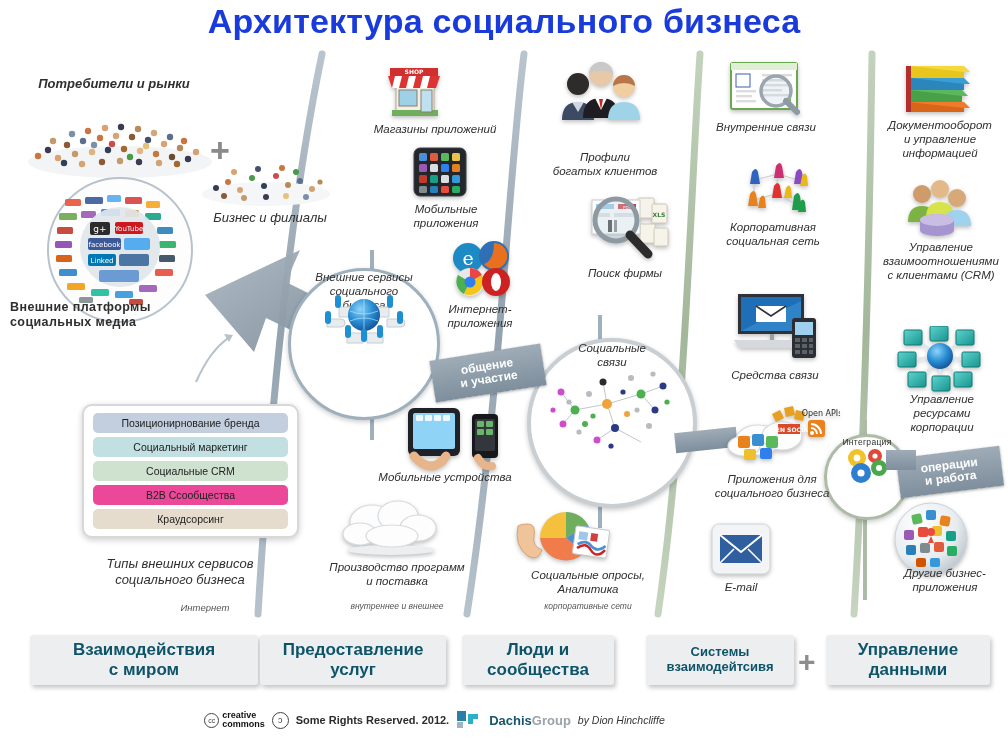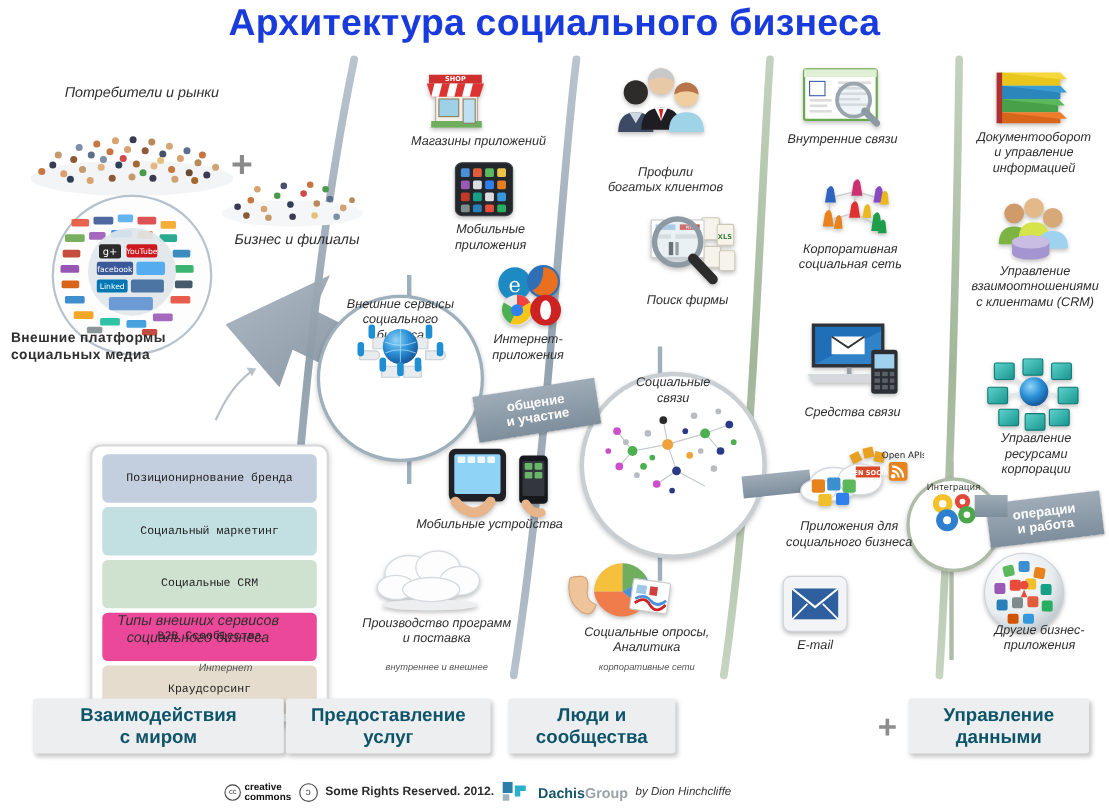--- a/index.html
+++ b/index.html
@@ -53,22 +53,22 @@
   }
 
   
   .legend{
     position:absolute;left:82px;top:404px;width:195px;
     background:#fff;border:2px solid #d8d8d8;border-radius:10px;
     box-shadow:0 2px 6px rgba(0,0,0,.2);padding:7px 9px;
     display:flex;flex-direction:column;gap:4px;
   }
   .legend-row{
-    border-radius:5px;text-align:center;font-size:10.5px;padding:16px 2px;color:#222;
-    font-family:Liberation Mono, monospace;
+    border-radius:5px;text-align:center;font-size:10.5px;padding:4px 2px;color:#222;
+    font-family:Liberation Sans, sans-serif;
   }
 
   
   .pillar{
     position:absolute;background:#eceef0;border-radius:3px;
     box-shadow:2px 3px 4px rgba(0,0,0,.22);
     display:flex;align-items:center;justify-content:center;text-align:center;
     color:#0e5468;font-weight:bold;line-height:1.15;white-space:pre-line;
   }
   .plus-sign{position:absolute;color:#8d8d8d;font-weight:bold;}
@@ -143,21 +143,21 @@
     <path d="M205,295 L300,250 L286,282 L352,315 L332,350 L266,318 L254,352 Z" fill="url(#arrowG)" opacity="0.95"></path>
 
     <path d="M196,382 C206,360 215,348 228,338" stroke="#b7c1c9" stroke-width="2" fill="none"></path>
     <path d="M224,334 l9,1 l-4,7 z" fill="#b7c1c9"></path>
 
     <path d="M372,270 L372,250 M372,412 L372,440" stroke="#9fb0bd" stroke-width="4" fill="none"></path>
     <path d="M600,340 L600,315 M600,500 L600,528" stroke="#9fb0bd" stroke-width="4" fill="none"></path>
     <path d="M865,440 L865,420 M865,505 L865,600" stroke="#aebba6" stroke-width="4" fill="none"></path>
   </svg>
 
-  <div class="lbl big" style="left:24px;top:76px;width:210px;">Потребители и рынки</div>
+  <div class="lbl big" style="left:9px;top:76px;width:210px;font-weight:bold;">Потребители и рынки</div>
 
   <svg class="ico" style="left:20px;top:100px;" width="200" height="80" viewBox="0 0 200 80" xmlns="http://www.w3.org/2000/svg">
     <ellipse cx="100" cy="62" rx="92" ry="16" fill="#f3f4f5"></ellipse>
     <g>
       <circle cx="18" cy="56" r="3.2" fill="#c8763f"></circle>
         <circle cx="28" cy="50" r="3.2" fill="#3a3a50"></circle>
       <circle cx="38" cy="58" r="3.2" fill="#d9a06a"></circle>
         <circle cx="47" cy="45" r="3.2" fill="#8c5a36"></circle>
       <circle cx="55" cy="54" r="3.2" fill="#c49a6c"></circle>
         <circle cx="63" cy="41" r="3.2" fill="#5b6f8d"></circle>
@@ -710,20 +710,22 @@
   </svg>
   <div class="lbl" style="left:886px;top:566px;width:118px;">Другие бизнес-
 приложения</div>
 
   <div class="pillar" style="left:18px;top:635px;width:228px;height:50px;font-size:17px;margin-left:12px;">Взаимодействия
 с миром</div>
   <div class="pillar" style="left:260px;top:635px;width:186px;height:50px;font-size:17px;">Предоставление
 услуг</div>
   <div class="pillar" style="left:462px;top:635px;width:152px;height:50px;font-size:17px;">Люди и
 сообщества</div>
+  <div class="pillar" style="left:646px;top:635px;width:148px;height:50px;font-size:13px;">Системы
+взаимодейтсивя</div>
   <div class="plus-sign" style="left:798px;top:645px;font-size:30px;">+</div>
   <div class="pillar" style="left:826px;top:635px;width:164px;height:50px;font-size:17px;">Управление
 данными</div>
 
   <div class="footer">
     <div class="cc-badge">
       <div class="cc-ring">cc</div>
       <div class="cc-word">
         <div>creative</div>
         <div>commons</div>

